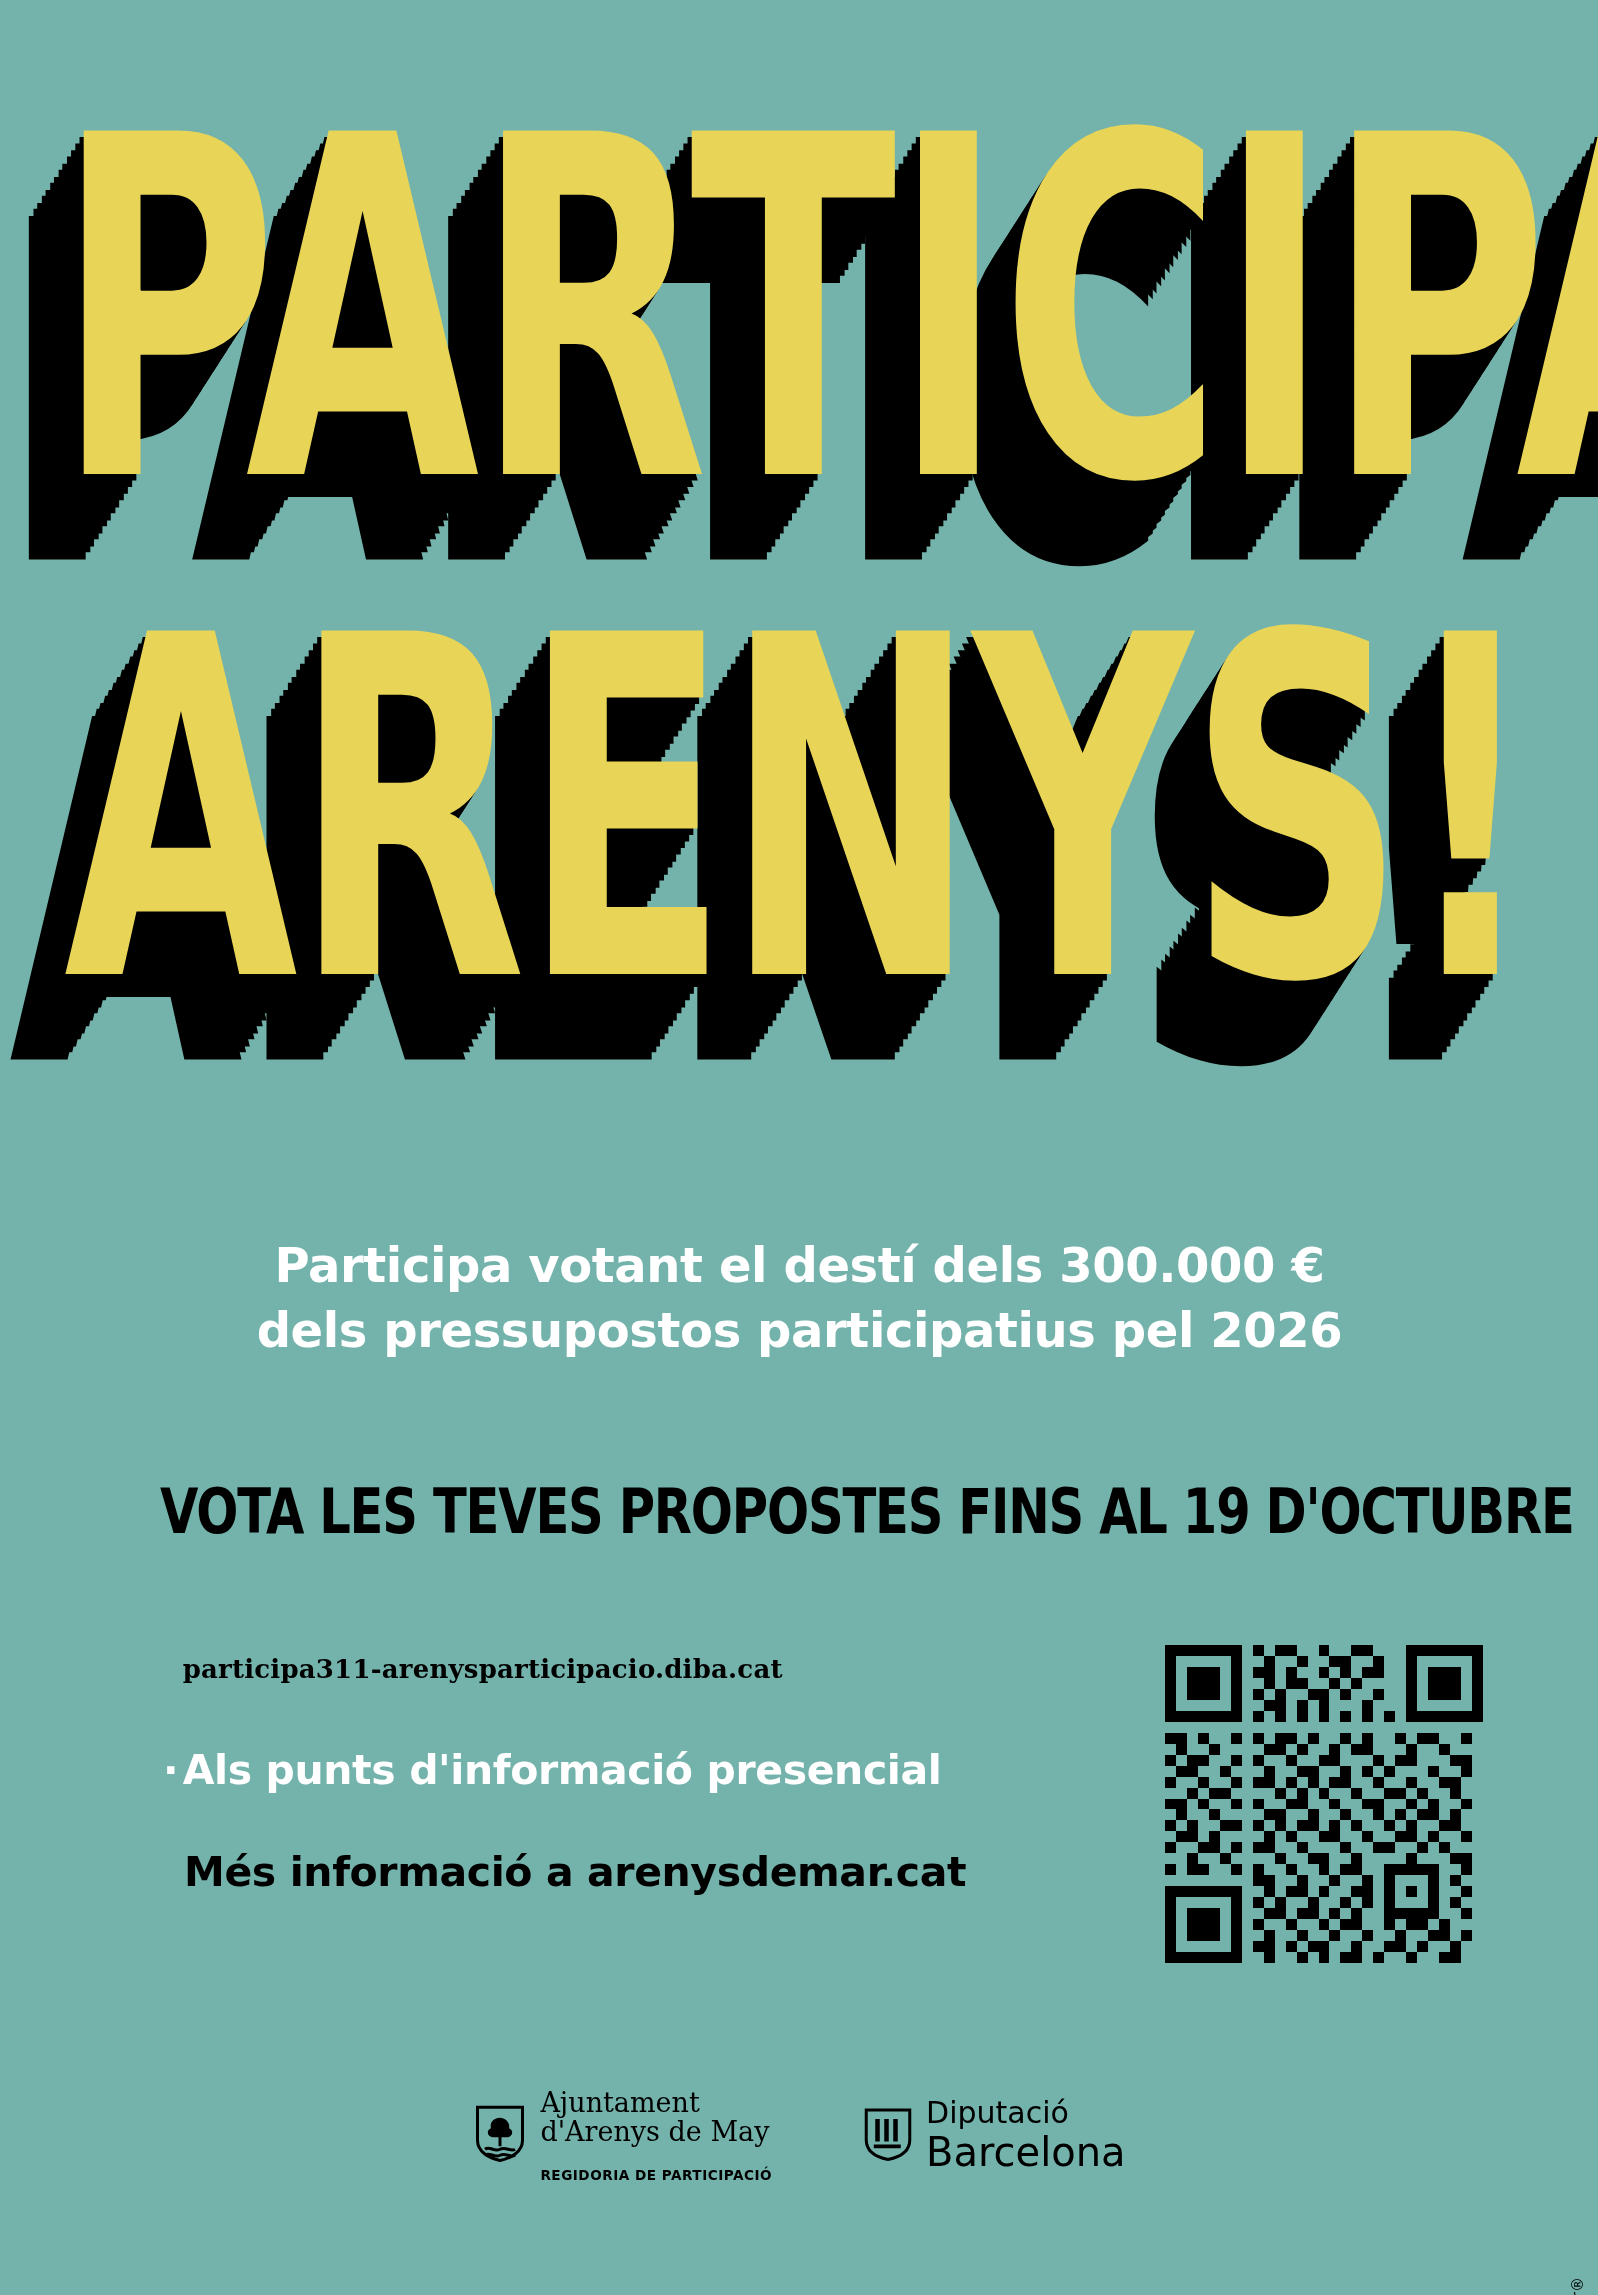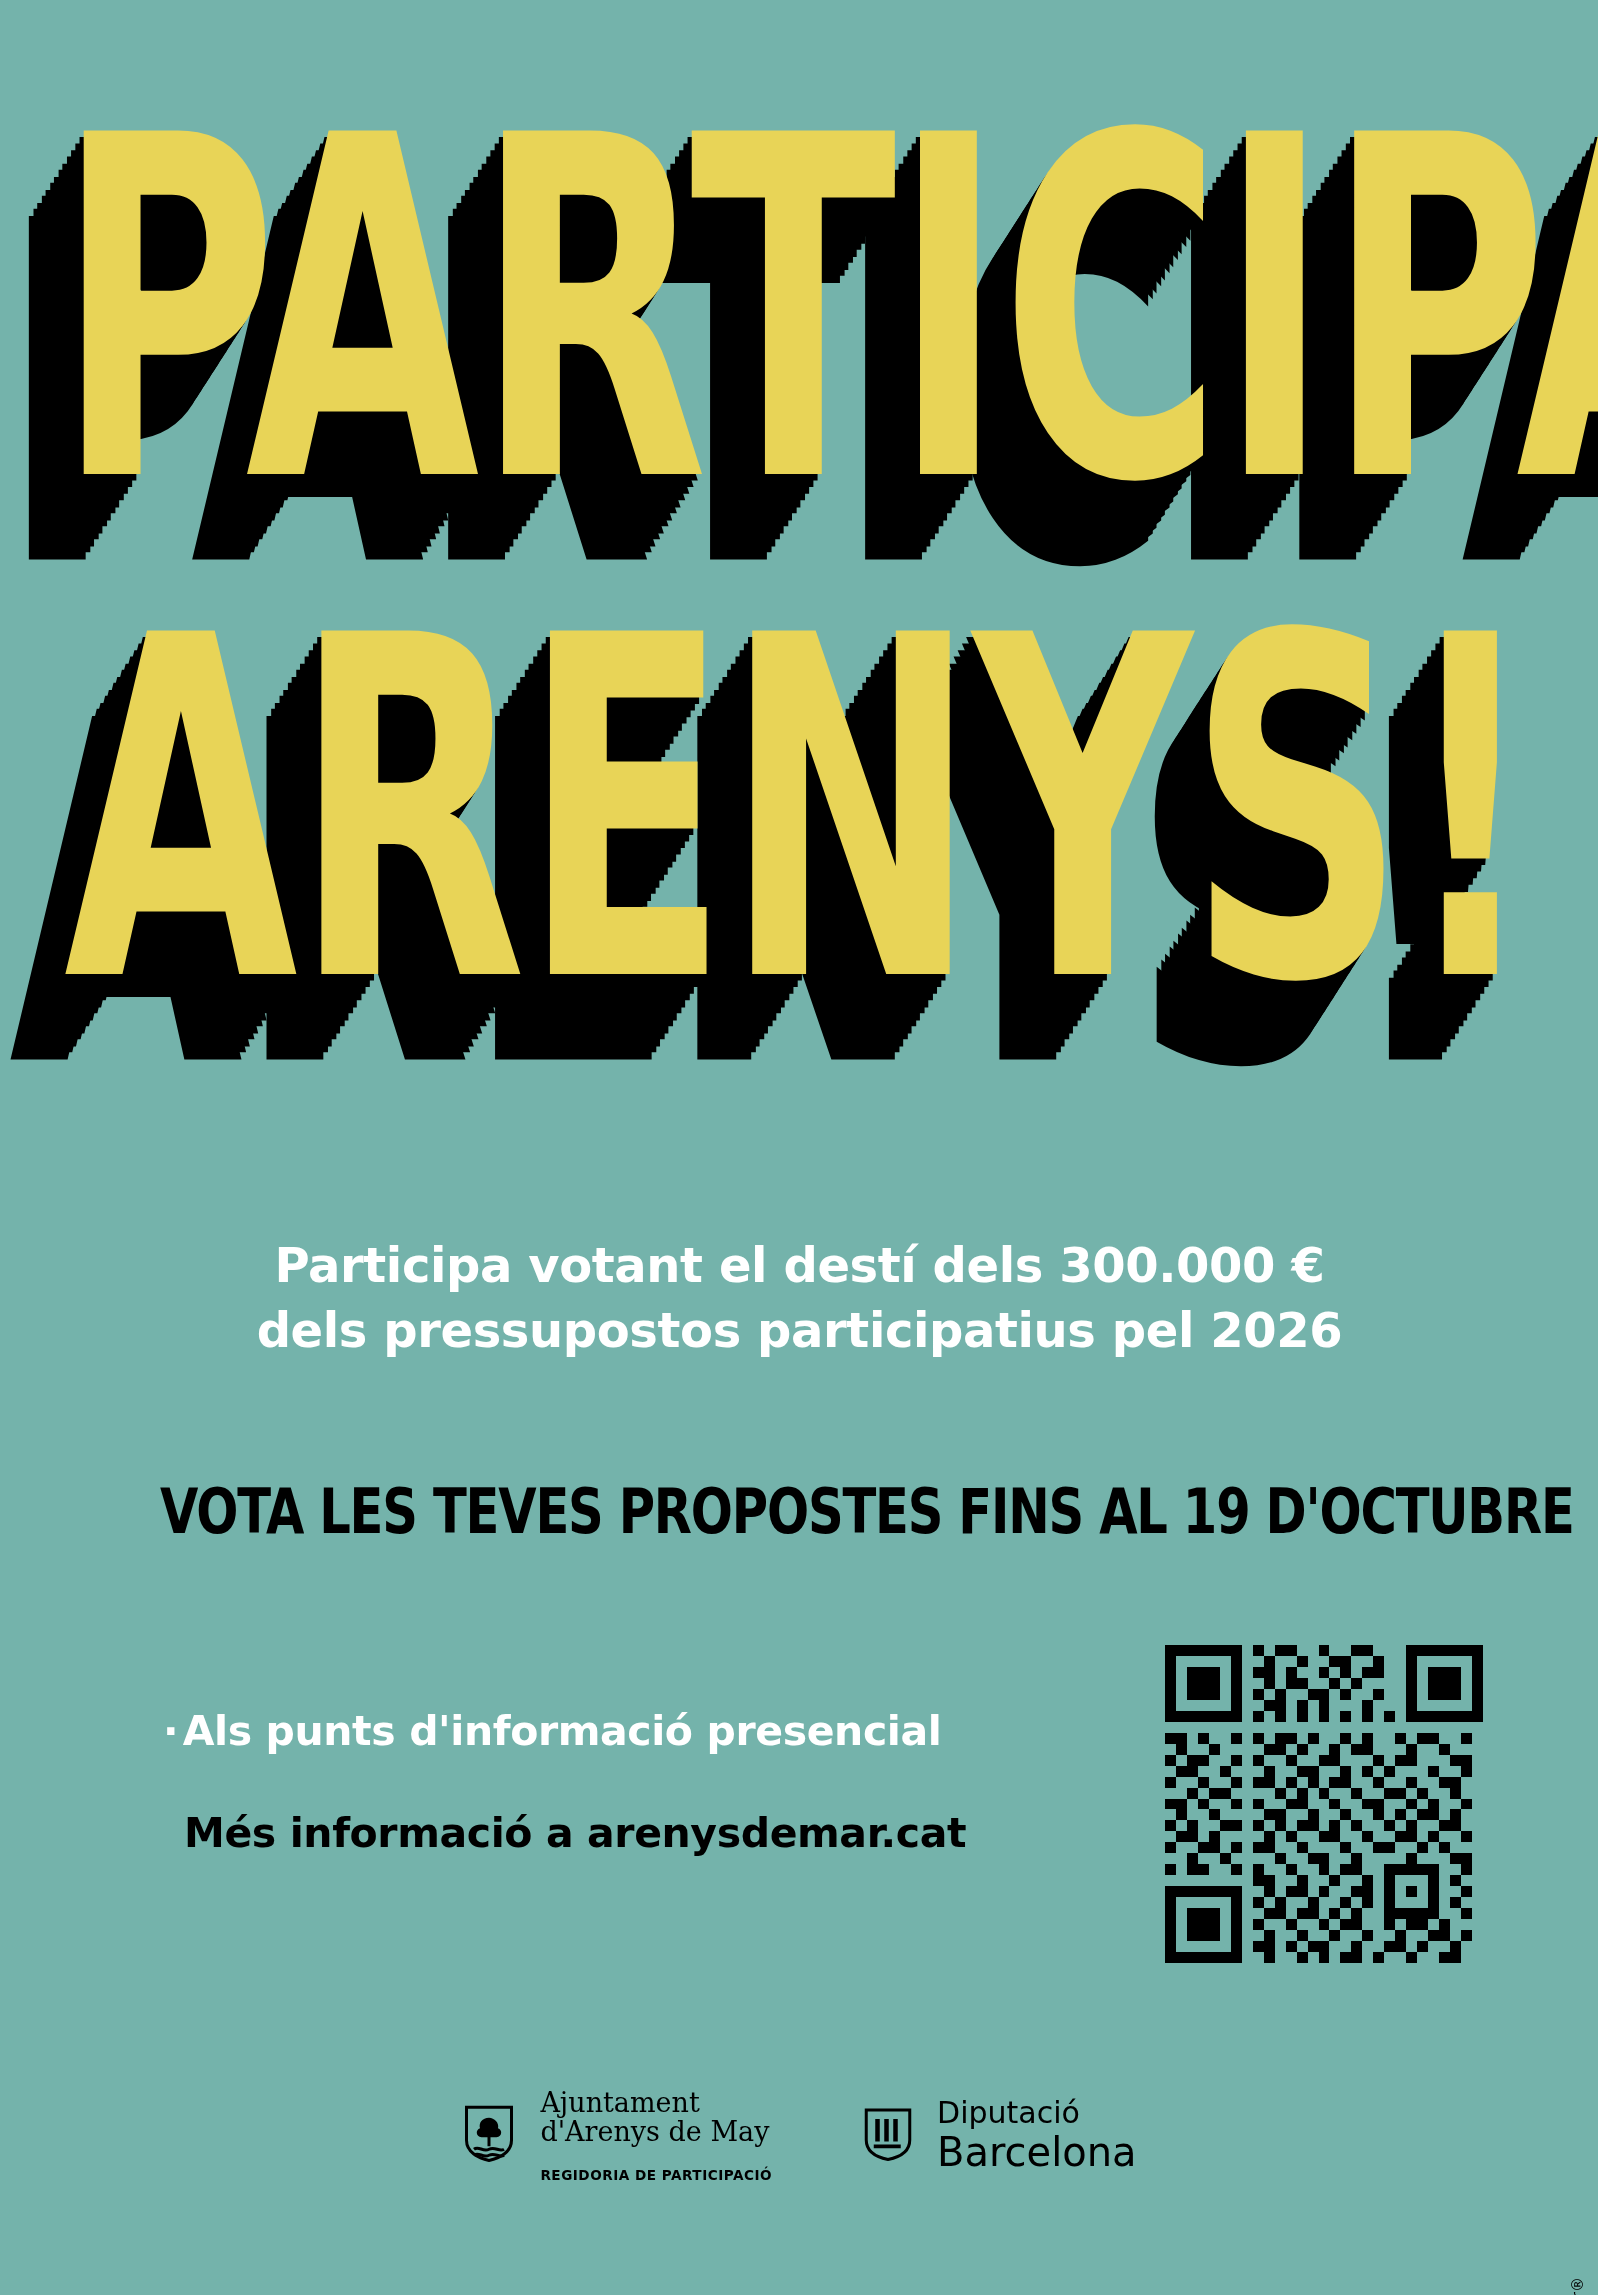--- a/index.html
+++ b/index.html
@@ -161,21 +161,21 @@
     right: 0;
     top: 2088px;
     display: flex;
     justify-content: center;
     align-items: center;
     gap: 91px;
   }
   .logo {
     display: flex;
     align-items: center;
-    gap: 24px;
+    gap: 13px;
     color: #000;
   }
   .logo-mark { flex: none; }
   .logo-text {
     font-family: "DejaVu Serif", serif;
     line-height: 1.08;
   }
   .logo-text .l1 { font-size: 27px; }
   .logo-text .l2 { font-size: 27px; }
   .logo-text .l3 {
@@ -216,20 +216,21 @@
   </div>
 
   <div class="subtitle">
     <span>Participa votant el destí dels 300.000 €</span>
     <span>dels pressupostos participatius pel 2026</span>
   </div>
 
   <div class="vote-line">VOTA LES TEVES PROPOSTES FINS AL 19 D'OCTUBRE</div>
 
   <div class="info-block">
+    <div class="url-line">participa311-arenysparticipacio.diba.cat</div>
 
     <div class="bullet bullet-2">
       <span class="bullet-dot">·</span><span>Als punts d'informació presencial</span>
     </div>
 
     <div class="more-info">Més informació a arenysdemar.cat</div>
   </div>
 
   <div class="qr-wrap">
     <svg class="qr" viewBox="0 0 29 29" shape-rendering="crispEdges">

